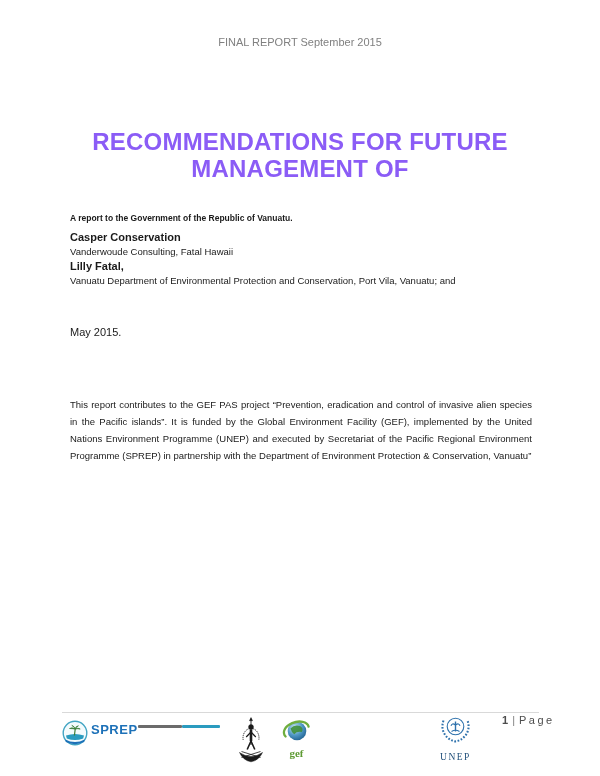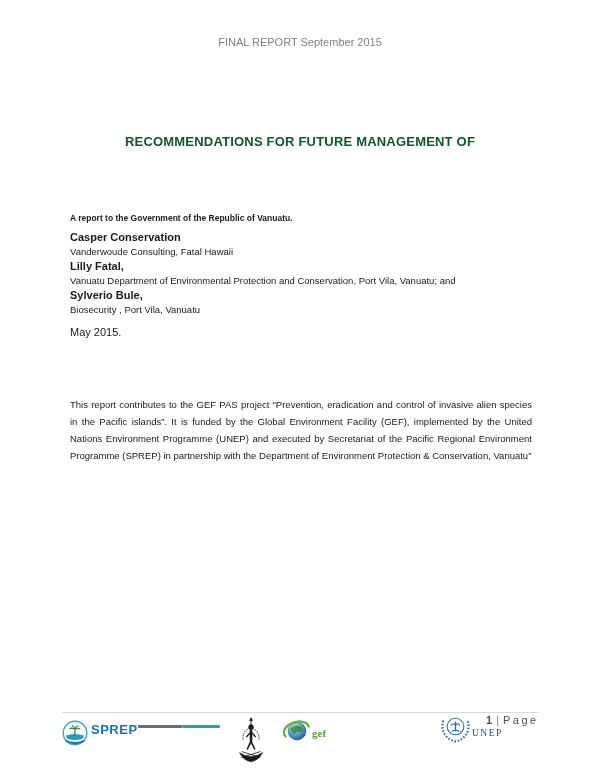--- a/index.html
+++ b/index.html
@@ -17,23 +17,23 @@
     position: absolute;
     top: 36px; left: 0; right: 0;
     text-align: center;
     font-size: 11px;
     color: #808080;
   }
   .report-title {
     position: absolute;
     top: 128px; left: 60px; width: 480px;
     text-align: center;
-    color: #14532d;
-    font-weight: bold;
-    font-size: 13px;
+    color: #8b5cf6;
+    font-weight: bold;
+    font-size: 24px;
     line-height: 27px;
     letter-spacing: 0.2px;
   }
   .subtitle {
     position: absolute;
     top: 206px; left: 70px; width: 462px;
     font-size: 8.5px;
     font-weight: bold;
     margin-top: 7px;
   }
@@ -81,45 +81,45 @@
     font-size: 13px;
     line-height: 13px;
     letter-spacing: 0.5px;
   }
   .sprep-bar { border-radius: 1px; }
   .sprep-bar.dark { width: 44px; height: 2.5px; background: #6b6b6b; margin-top: 2px; }
   .sprep-bar.teal { width: 38px; height: 3.5px; background: #2a9bbf; margin-top: 1.5px; }
   .coat-of-arms { position: absolute; left: 237px; top: 717px; }
   .gef-logo {
     position: absolute; left: 281px; top: 719px;
-    display: flex; flex-direction: row; align-items: center;
+    display: flex; flex-direction: column; align-items: center;
   }
   .gef-word {
     color: #5d9a33;
     font-size: 11px;
     font-weight: bold;
     line-height: 11px;
     margin-top: 1px;
     font-family: "Liberation Serif", serif;
   }
   .unep-logo {
     position: absolute; left: 439px; top: 713px;
-    display: flex; flex-direction: row; align-items: center;
+    display: flex; flex-direction: column; align-items: center;
   }
   .unep-word {
     font-family: "Liberation Serif", serif;
     color: #1f4e79;
     font-size: 9.5px;
     line-height: 10px;
     letter-spacing: 1.5px;
     margin-top: 1px;
   }
   .page-number {
     position: absolute;
-    left: 486px; top: 714px;
+    left: 502px; top: 714px;
     font-size: 11px;
     color: #4d4d4d;
     white-space: nowrap;
   }
   .pn-num { font-weight: 600; }
   .pn-sep { margin: 0 4px; color: #7f7f7f; }
   .pn-word { letter-spacing: 2.5px; }
 </style>
 </head>
 <body>
@@ -135,24 +135,20 @@
   <div class="subtitle">A report to the Government of the Republic of Vanuatu.</div>
 
   <div class="authors">
     <div>
       <div class="author-name">Casper Conservation</div>
       <div class="author-affiliation">Vanderwoude Consulting, Fatal Hawaii</div>
     </div>
     <div>
       <div class="author-name">Lilly Fatal,</div>
       <div class="author-affiliation">Vanuatu Department of Environmental Protection and Conservation, Port Vila, Vanuatu; and</div>
-    </div>
-    <div>
-      <div class="author-name">Sylverio Bule,</div>
-      <div class="author-affiliation">Biosecurity , Port Vila, Vanuatu</div>
     </div>
   </div>
 
   <div class="report-date">May 2015.</div>
 
   <p class="funding-note" style="margin:0;">This report contributes to the GEF PAS project “Prevention, eradication and control of invasive alien species in the Pacific islands”.  It is funded by the Global Environment Facility (GEF), implemented by the United Nations Environment Programme (UNEP) and executed by Secretariat of the Pacific Regional Environment Programme (SPREP) in partnership with the Department of Environment Protection &amp; Conservation, Vanuatu”</p>
 
   <div class="footer-rule"></div>
 
   <div class="sprep-logo">

